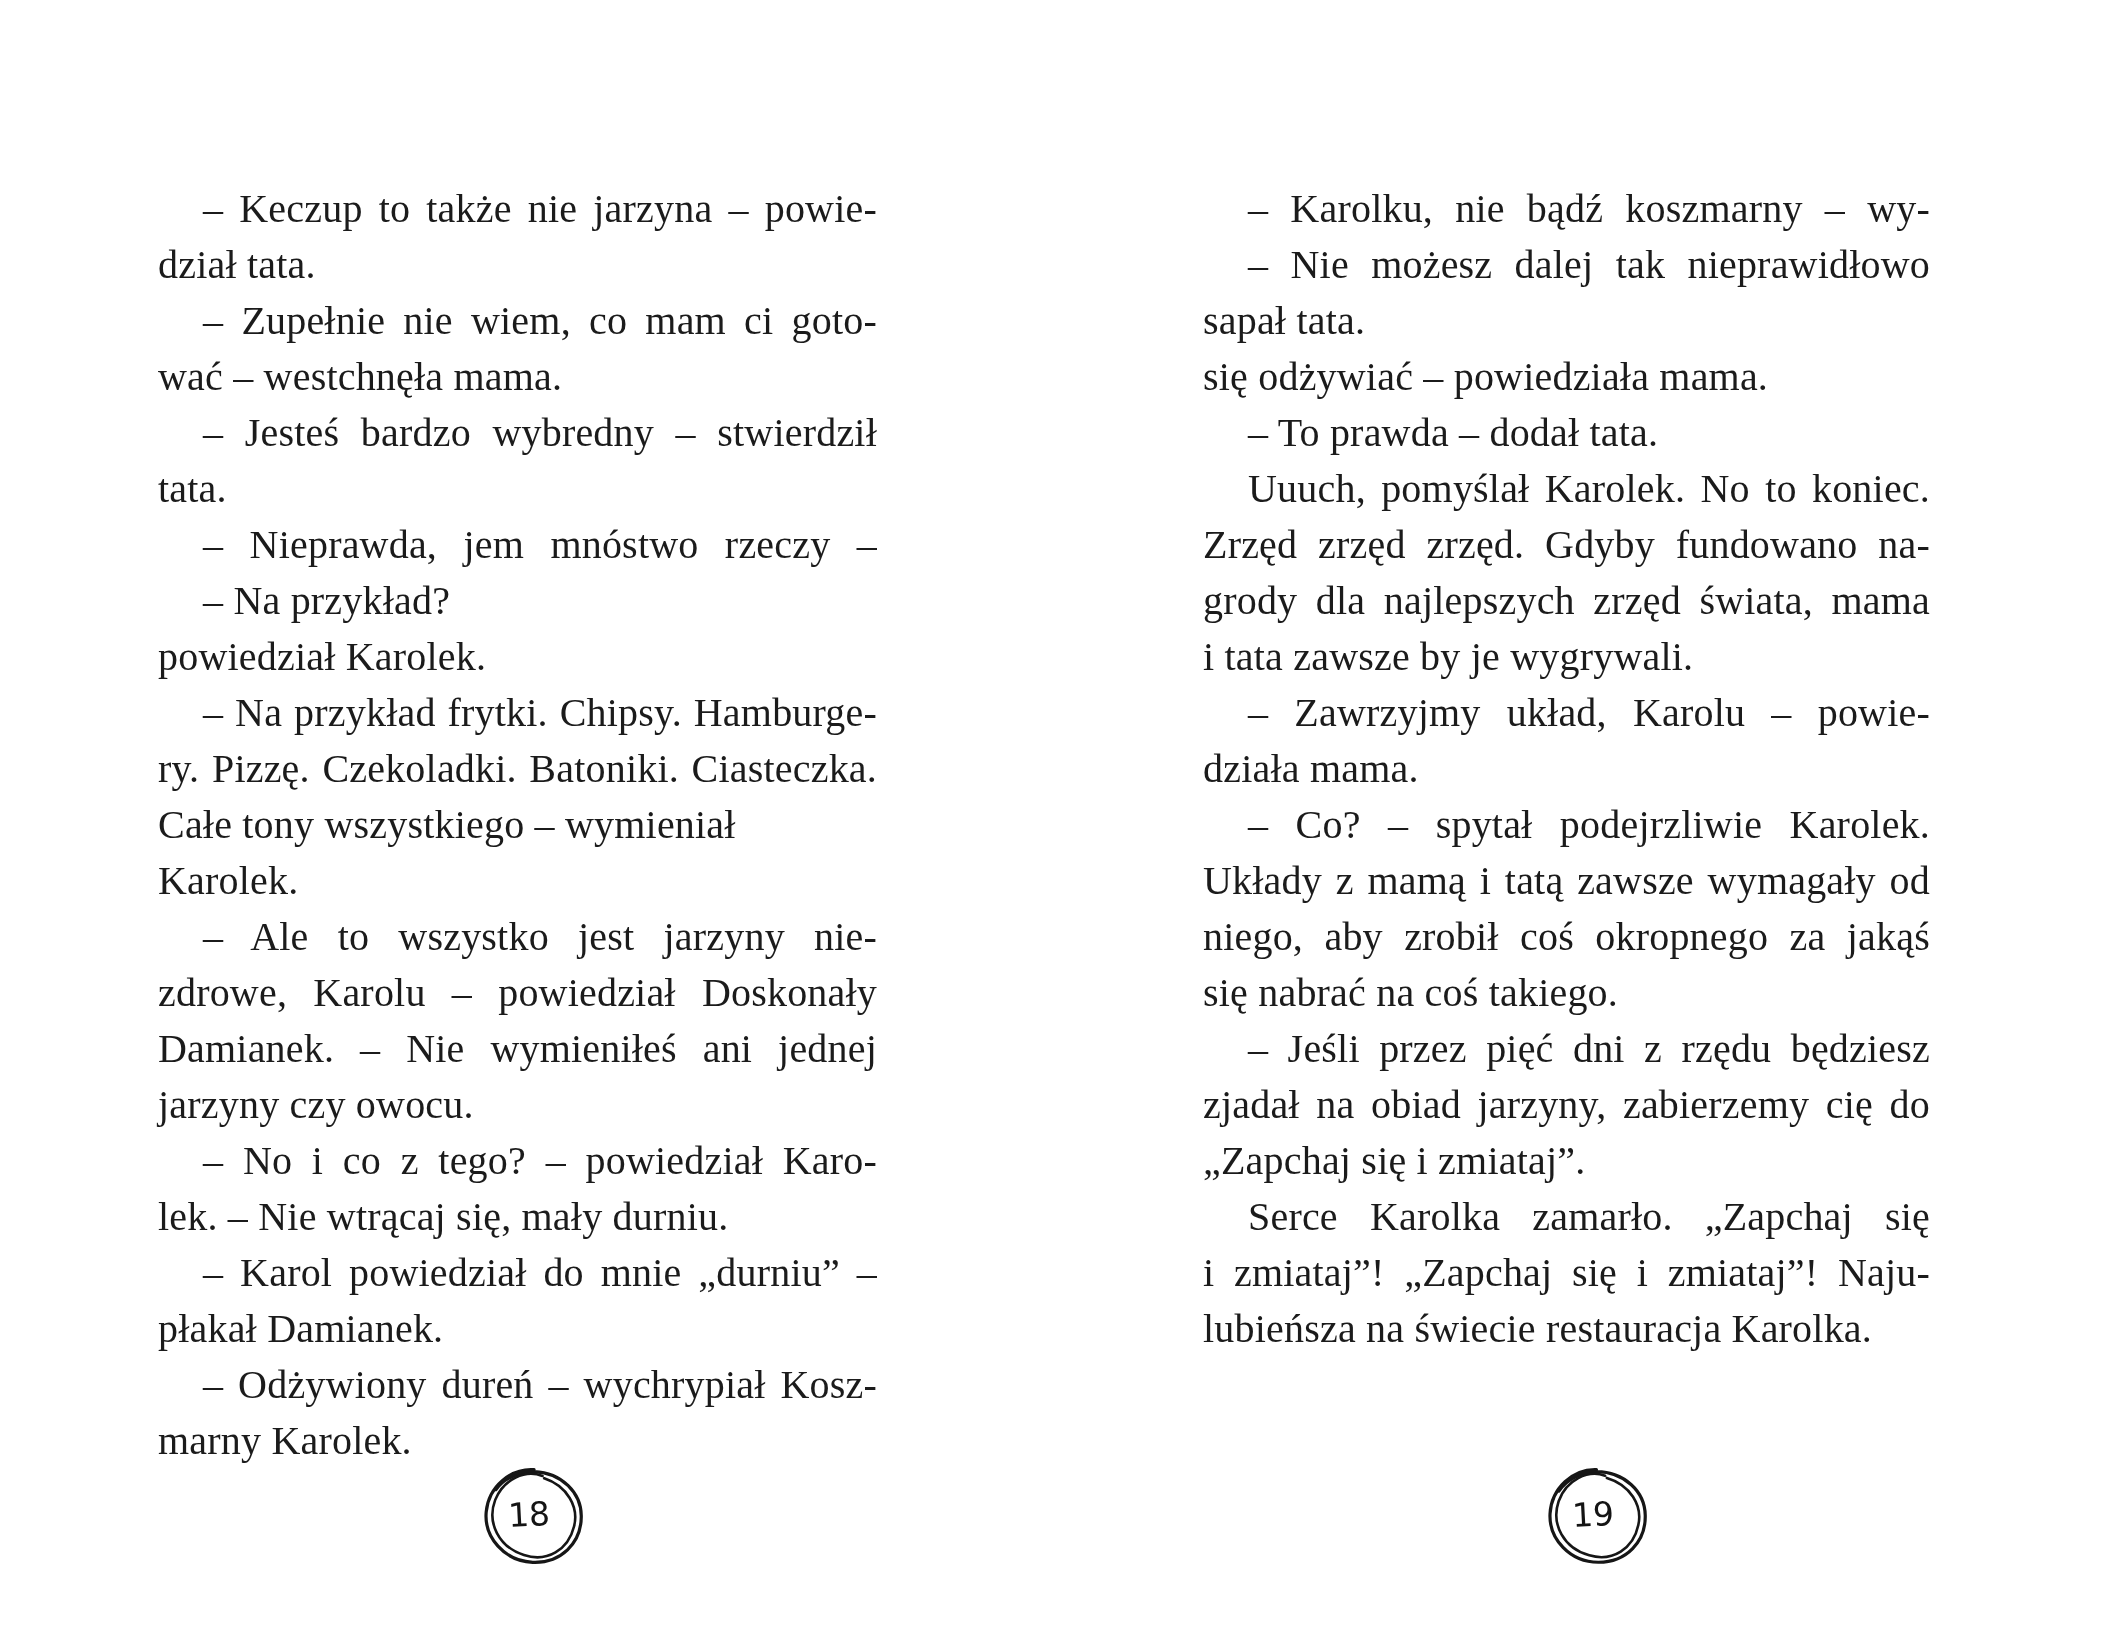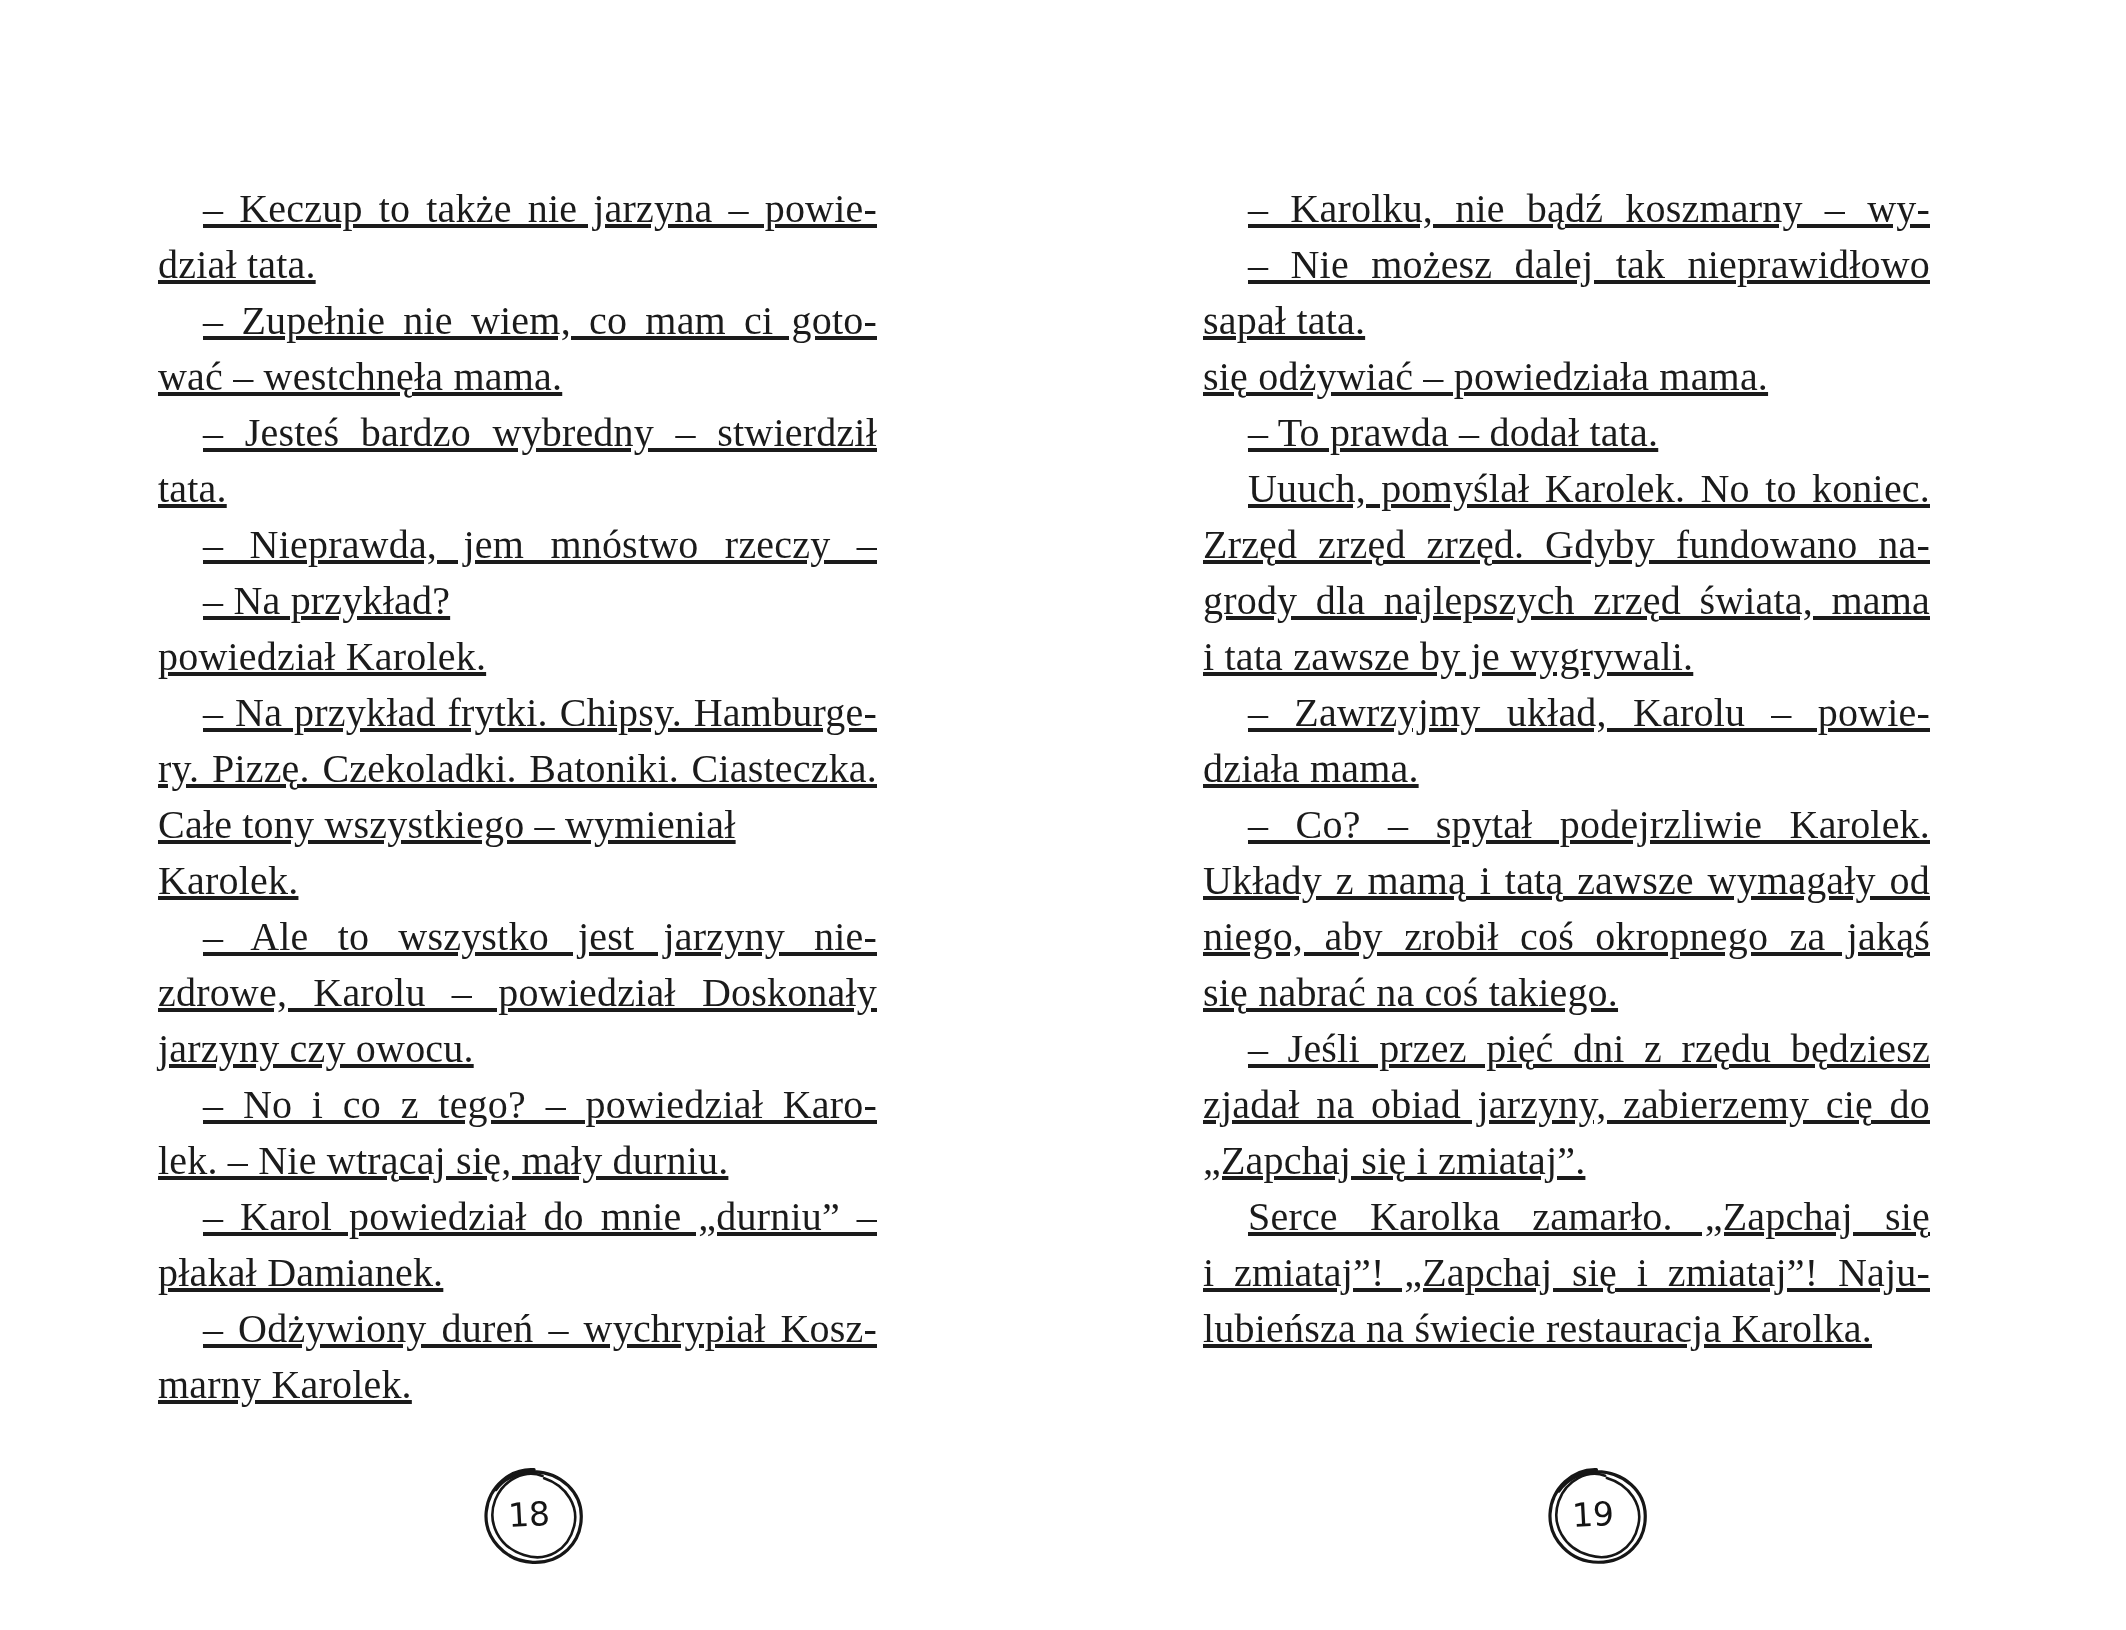--- a/index.html
+++ b/index.html
@@ -21,21 +21,20 @@
     font-size: 40px;
     line-height: 56px;
     letter-spacing: 0.2px;
   }
   #left-column  { left: 158px;  width: 719px; }
   #right-column { left: 1203px; width: 727px; }
 
   .line {
     white-space: normal;
     min-height: 56px;
-    text-decoration: underline;
   }
   .line.just {
     text-align: justify;
     text-align-last: justify;
   }
   .line.indent {
     text-indent: 45px;
   }
 
   .page-number-ornament {
@@ -79,20 +78,21 @@
       <div class="line indent just">– Jesteś bardzo wybredny – stwierdził</div>
       <div class="line">tata.</div>
       <div class="line indent just">– Nieprawda, jem mnóstwo rzeczy –</div>
       <div class="line indent">– Na przykład?</div>
       <div class="line">powiedział Karolek.</div>
       <div class="line indent just">– Na przykład frytki. Chipsy. Hamburge-</div>
       <div class="line just">ry. Pizzę. Czekoladki. Batoniki. Ciasteczka.</div>
       <div class="line">Całe tony wszystkiego – wymieniał Karolek.</div>
       <div class="line indent just">– Ale to wszystko jest jarzyny nie-</div>
       <div class="line just">zdrowe, Karolu – powiedział Doskonały</div>
+      <div class="line just">Damianek. – Nie wymieniłeś ani jednej</div>
       <div class="line">jarzyny czy owocu.</div>
       <div class="line indent just">– No i co z tego? – powiedział Karo-</div>
       <div class="line">lek. – Nie wtrącaj się, mały durniu.</div>
       <div class="line indent just">– Karol powiedział do mnie „durniu” –</div>
       <div class="line">płakał Damianek.</div>
       <div class="line indent just">– Odżywiony dureń – wychrypiał Kosz-</div>
       <div class="line">marny Karolek.</div>
     </section>
 
   <section id="right-column" class="page-column">

